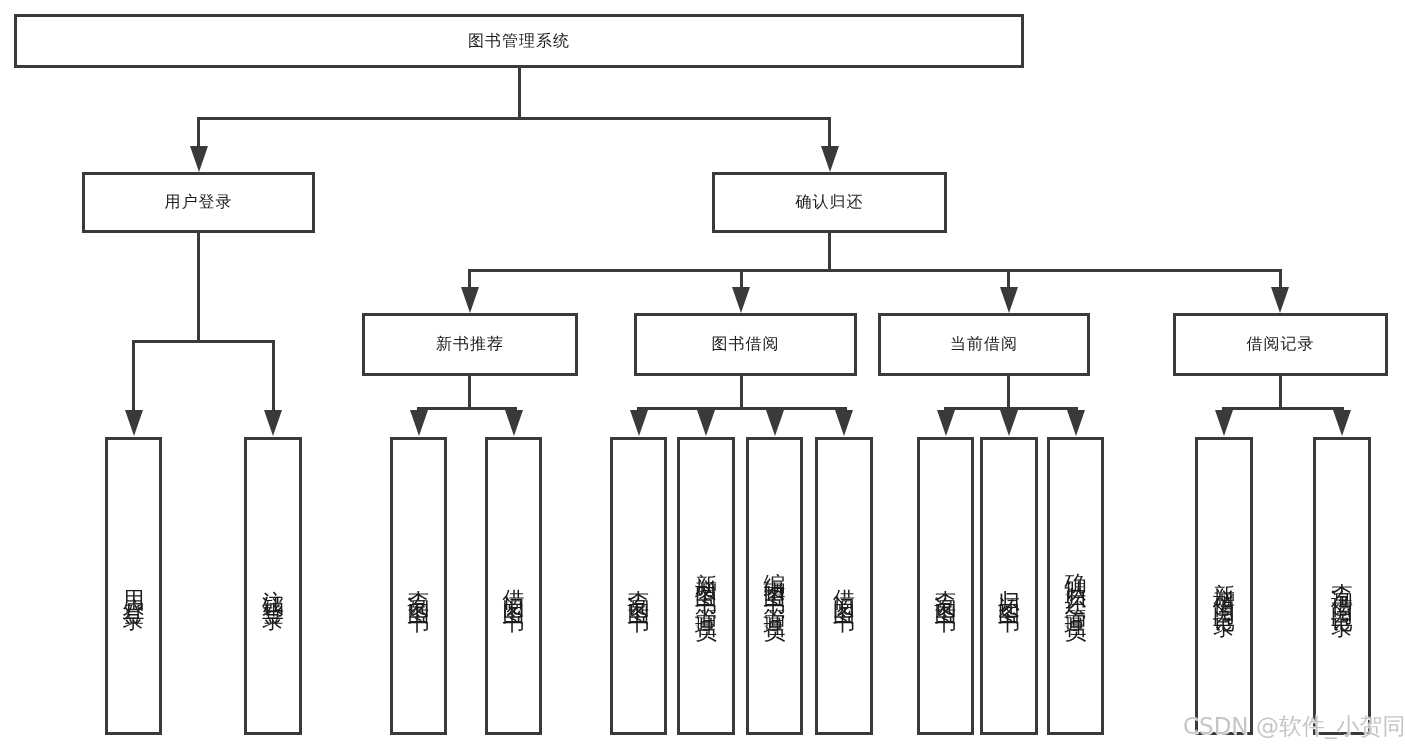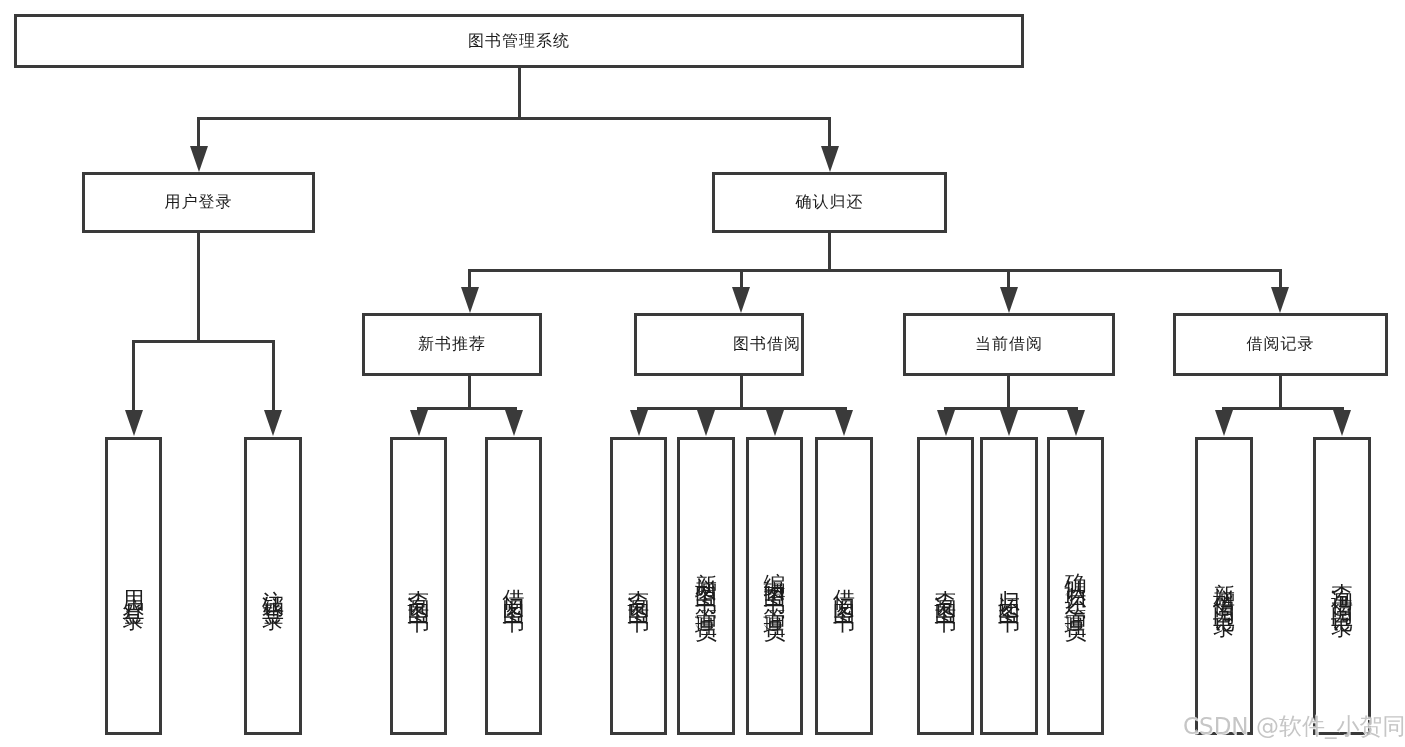--- a/index.html
+++ b/index.html
@@ -83,27 +83,27 @@
   <div class="hline" style="left:468px;top:269px;width:814px;"></div>
   <div class="vline" style="left:468px;top:269px;height:20px;"></div>
   <div class="arrow" style="left:461px;top:287px;"></div>
   <div class="vline" style="left:740px;top:269px;height:20px;"></div>
   <div class="arrow" style="left:732px;top:287px;"></div>
   <div class="vline" style="left:1007px;top:269px;height:20px;"></div>
   <div class="arrow" style="left:1000px;top:287px;"></div>
   <div class="vline" style="left:1279px;top:269px;height:20px;"></div>
   <div class="arrow" style="left:1271px;top:287px;"></div>
 
-  <div class="box" style="left:362px;top:313px;width:180px;height:63px;">
+  <div class="box" style="left:362px;top:313px;width:216px;height:63px;">
     <span class="lbl">新书推荐</span>
   </div>
-  <div class="box" style="left:634px;top:313px;width:170px;height:63px;justify-content:flex-end;">
+  <div class="box" style="left:634px;top:313px;width:223px;height:63px;">
     <span class="lbl">图书借阅</span>
   </div>
-  <div class="box" style="left:903px;top:313px;width:212px;height:63px;">
+  <div class="box" style="left:878px;top:313px;width:212px;height:63px;">
     <span class="lbl">当前借阅</span>
   </div>
   <div class="box" style="left:1173px;top:313px;width:215px;height:63px;">
     <span class="lbl">借阅记录</span>
   </div>
 
   <div class="vline" style="left:468px;top:376px;height:34px;"></div>
   <div class="hline" style="left:417px;top:407px;width:100px;"></div>
   <div class="arrow" style="left:410px;top:410px;"></div>
   <div class="arrow" style="left:505px;top:410px;"></div>

